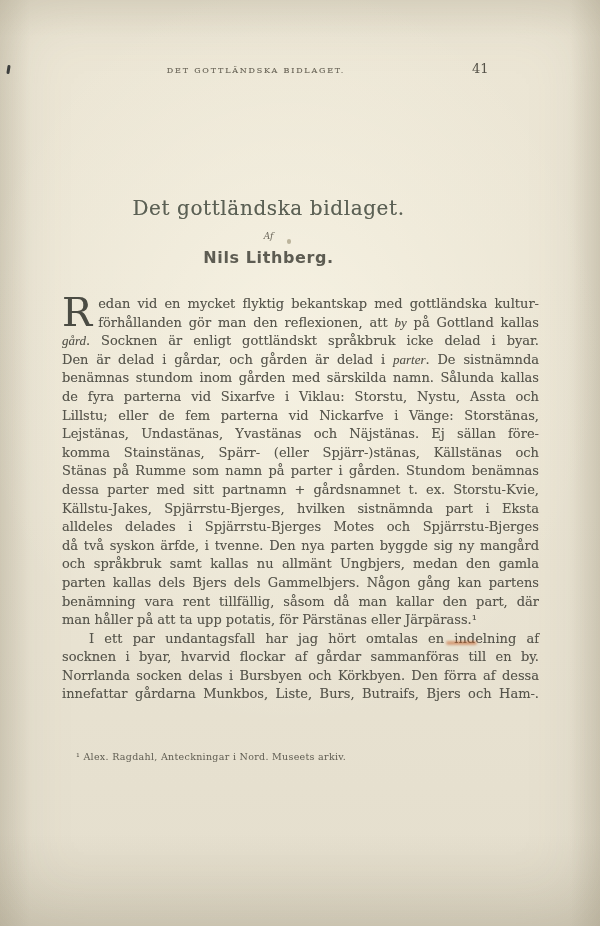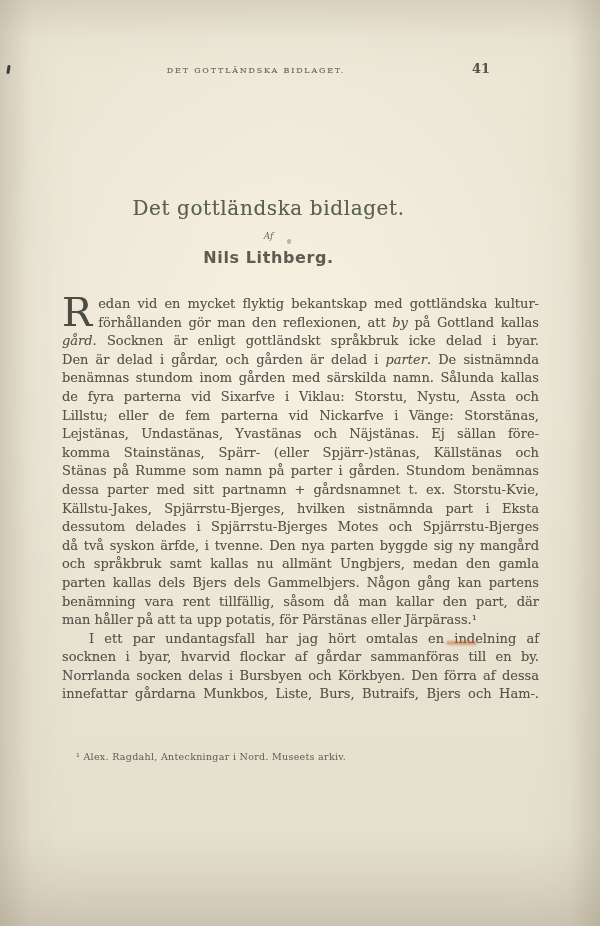--- a/index.html
+++ b/index.html
@@ -19,21 +19,21 @@
   }
   .running-head{
     position:absolute;top:66px;left:150px;width:212px;
     text-align:center;
     font-size:8px;letter-spacing:1.8px;
     color:#6e695c;
     text-shadow:0 0 0.5px rgba(110,105,92,0.5);
   }
   .page-num{
     position:absolute;top:61px;left:472px;
-    font-size:13px;color:#565349;font-weight:bold;
+    font-size:13px;color:#565349;
   }
   .heading{
     position:absolute;top:196px;left:62px;width:477px;
     text-align:center;
     transform:translateX(-32px);
   }
   .title{
     font-size:20px;letter-spacing:0.6px;color:#5b6054;
     text-shadow:0 0 0.6px rgba(91,96,84,0.45);
   }
@@ -70,21 +70,21 @@
   }
   .dust-speck{
     position:absolute;left:287px;top:239px;width:4px;height:5px;
     background:#bcb49c;border-radius:2px;
   }
   .ink-smudge{
     position:absolute;left:446px;top:641px;width:31px;height:4px;
     background:rgba(194,93,38,0.5);
     border-radius:2px;filter:blur(0.8px);
   }
-  i{font-style:italic;}
+  i{font-style:italic;font-family:Liberation Serif, serif;}
 </style>
 </head>
 <body>
 
 <div class="page">
 
   <div class="ink-speck"></div>
 
   <div class="running-head">DET GOTTLÄNDSKA BIDLAGET.</div>
 
@@ -106,21 +106,21 @@
         <div class="line just"><i>gård</i><span>. Socknen är enligt gottländskt språkbruk icke delad i byar.</span></div>
         <div class="line just"><span>Den är delad i gårdar, och gården är delad i </span><i>parter</i><span>. De sistnämnda</span></div>
         <div class="line just"><span>benämnas stundom inom gården med särskilda namn. Sålunda kallas</span></div>
         <div class="line just"><span>de fyra parterna vid Sixarfve i Viklau: Storstu, Nystu, Assta och</span></div>
         <div class="line just"><span>Lillstu; eller de fem parterna vid Nickarfve i Vänge: Storstänas,</span></div>
         <div class="line just"><span>Lejstänas, Undastänas, Yvastänas och Näjstänas. Ej sällan före-</span></div>
         <div class="line just"><span>komma Stainstänas, Spärr- (eller Spjärr-)stänas, Källstänas och</span></div>
         <div class="line just"><span>Stänas på Rumme som namn på parter i gården. Stundom benämnas</span></div>
         <div class="line just"><span>dessa parter med sitt partnamn + gårdsnamnet t. ex. Storstu-Kvie,</span></div>
         <div class="line just"><span>Källstu-Jakes, Spjärrstu-Bjerges, hvilken sistnämnda part i Eksta</span></div>
-        <div class="line just"><span>dessutom delades i Spjärrstu-Bjerges Motes och Spjärrstu-Bjerges</span></div>
+        <div class="line just"><span>alldeles delades i Spjärrstu-Bjerges Motes och Spjärrstu-Bjerges</span></div>
         <div class="line just"><span>då två syskon ärfde, i tvenne. Den nya parten byggde sig ny mangård</span></div>
         <div class="line just"><span>och språkbruk samt kallas nu allmänt Ungbjers, medan den gamla</span></div>
         <div class="line just"><span>parten kallas dels Bjers dels Gammelbjers. Någon gång kan partens</span></div>
         <div class="line just"><span>benämning vara rent tillfällig, såsom då man kallar den part, där</span></div>
         <div class="line"><span>man håller på att ta upp potatis, för Pärstänas eller Järpärass.¹</span></div>
         <div class="line just indent"><span>I ett par undantagsfall har jag hört omtalas en indelning af</span></div>
         <div class="line just"><span>socknen i byar, hvarvid flockar af gårdar sammanföras till en by.</span></div>
         <div class="line just"><span>Norrlanda socken delas i Bursbyen och Körkbyen. Den förra af dessa</span></div>
         <div class="line just"><span>innefattar gårdarna Munkbos, Liste, Burs, Butraifs, Bjers och Ham-.</span></div>
       </div>

